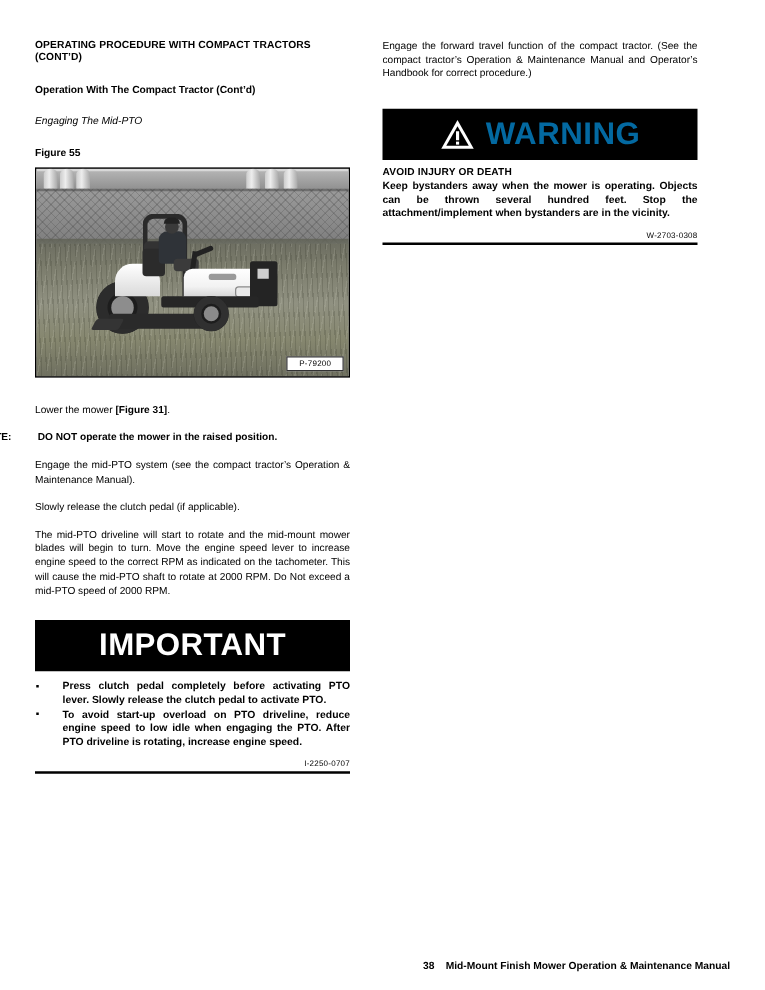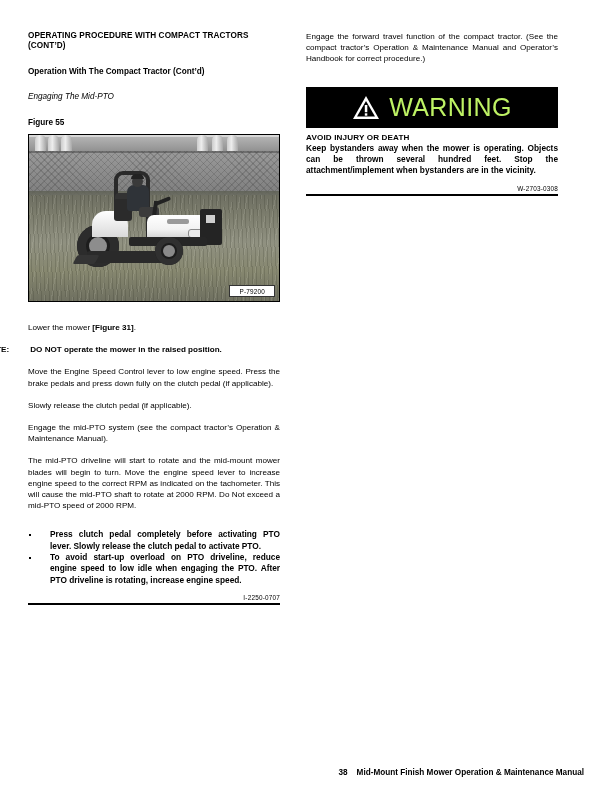--- a/index.html
+++ b/index.html
@@ -249,23 +249,23 @@
   
   .alert-banner {
     background: #000000;
     height: 41px;
     display: flex;
     align-items: center;
     justify-content: center;
     gap: 9px;
   }
   .alert-title {
-    color: #bef264;
+    color: #0369a1;
     font-size: 25px;
-    font-weight: normal;
+    font-weight: bold;
     letter-spacing: 0.4px;
     line-height: 1;
     text-align: center;
   }
   .alert-tri { display:block; }
 
   .alert-subtitle {
     text-align: left;
     font-size: 8.1px;
     font-weight: bold;
@@ -390,29 +390,31 @@
         <div class="wheel-f"></div>
       </div>
 
       <div class="fig-label">P-79200</div>
     </div>
 
     <p class="body"><span>Lower the mower </span><span class="b">[Figure 31]</span><span>.</span></p>
 
     <p class="note"><span class="hang">NOTE:</span> <span>DO NOT operate the mower in the raised position.</span></p>
 
-    <p class="body">Move the Engine Speed Control lever to low engine speed. Press the brake pedals and press down fully on the clutch pedal (if applicable).</p>
+
+    <p class="body">Engage the mid-PTO system (see the compact tractor’s Operation &amp; Maintenance Manual).</p>
 
     <p class="body">Slowly release the clutch pedal (if applicable).</p>
 
-    <p class="body">Engage the mid-PTO system (see the compact tractor’s Operation &amp; Maintenance Manual).</p>
-
     <p class="body">The mid-PTO driveline will start to rotate and the mid-mount mower blades will begin to turn. Move the engine speed lever to increase engine speed to the correct RPM as indicated on the tachometer. This will cause the mid-PTO shaft to rotate at 2000 RPM. Do Not exceed a mid-PTO speed of 2000 RPM.</p>
 
     <div style="margin-top:18px;">
+      <div class="imp-banner">
+        <span class="imp-title">IMPORTANT</span>
+      </div>
       <ul class="imp-list">
         <li>Press clutch pedal completely before activating PTO lever. Slowly release the clutch pedal to activate PTO.</li>
         <li>To avoid start-up overload on PTO driveline, reduce engine speed to low idle when engaging the PTO. After PTO driveline is rotating, increase engine speed.</li>
       </ul>
       <div class="alert-code">I-2250-0707</div>
       <div class="alert-rule"></div>
     </div>
 
   </div>
 

